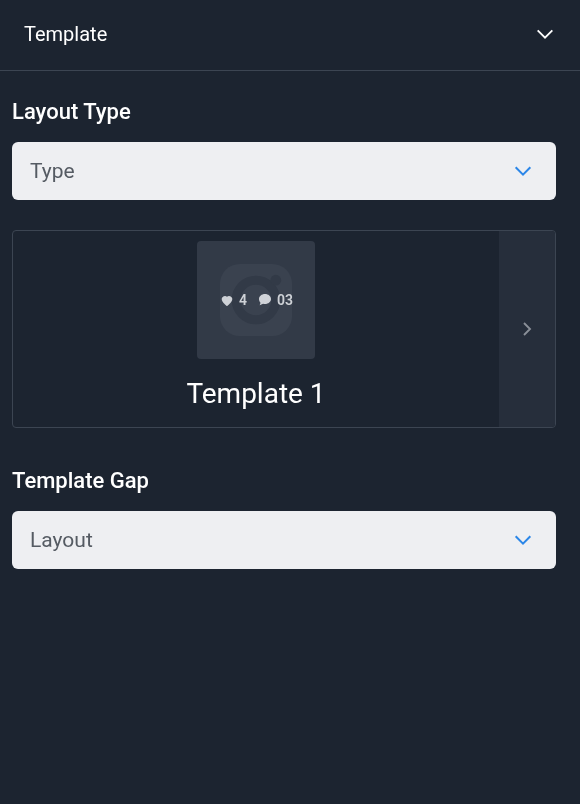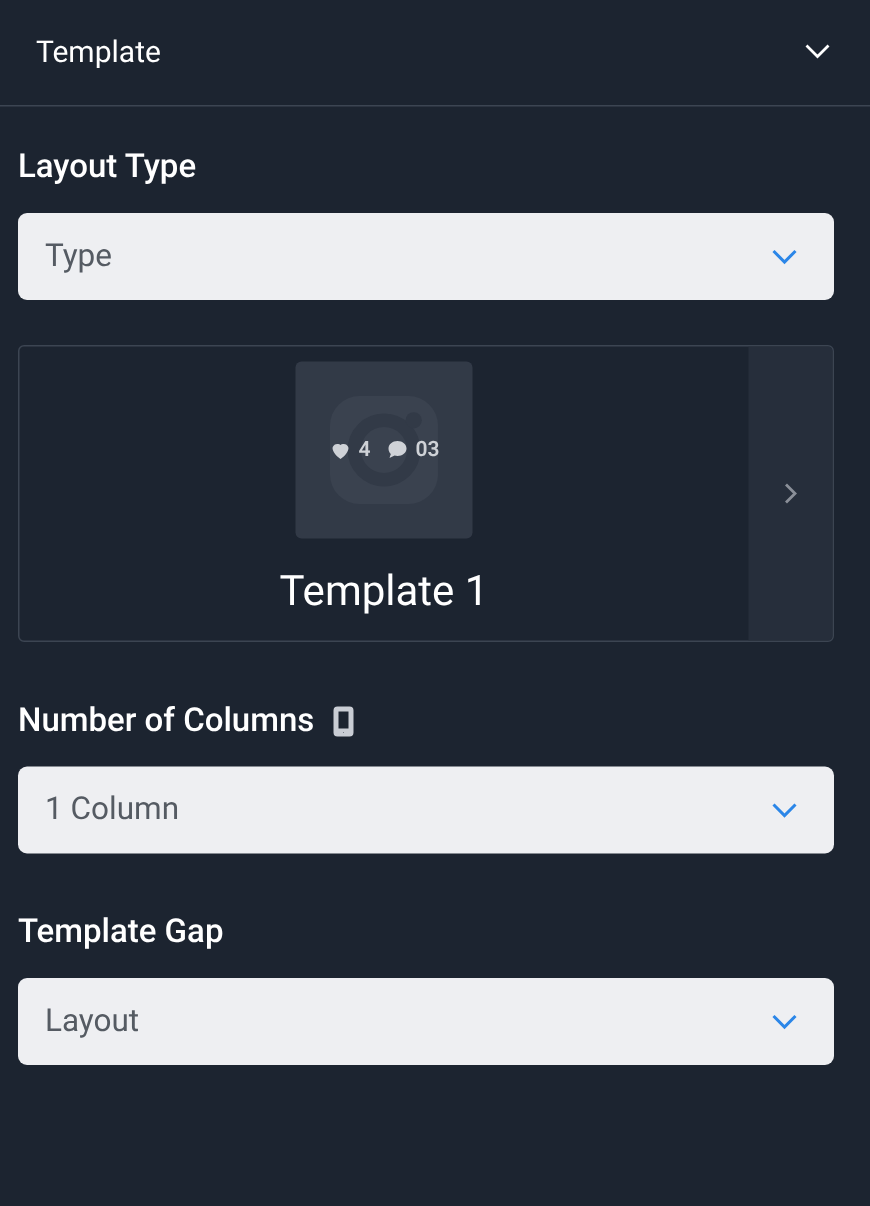--- a/index.html
+++ b/index.html
@@ -214,38 +214,20 @@
         </div>
         <div class="preview-label">Template 1</div>
       </div>
       <div class="preview-next">
         <svg viewBox="0 0 24 24">
           <polyline points="8 4 16 12 8 20"></polyline>
         </svg>
       </div>
     </div>
 
-    <div class="field-block">
-      <div class="field-label">
-        <span>Number of Columns</span>
-        <span class="device-icon">
-          <svg viewBox="0 0 24 32">
-            <rect x="3" y="2" width="18" height="28" rx="3" ry="3" fill="#c9cdd4"></rect>
-            <rect x="6" y="5" width="12" height="19" rx="1" fill="#1c2430"></rect>
-            <circle cx="12" cy="27" r="1.4" fill="#1c2430"></circle>
-          </svg>
-        </span>
-      </div>
-      <div class="select">
-        <span class="select-value">1 Column</span>
-        <svg class="select-caret" viewBox="0 0 24 24">
-          <polyline points="4 8 12 16 20 8"></polyline>
-        </svg>
-      </div>
-    </div>
 
     <div class="field-block">
       <div class="field-label">Template Gap</div>
       <div class="select">
         <span class="select-value">Layout</span>
         <svg class="select-caret" viewBox="0 0 24 24">
           <polyline points="4 8 12 16 20 8"></polyline>
         </svg>
       </div>
     </div>

